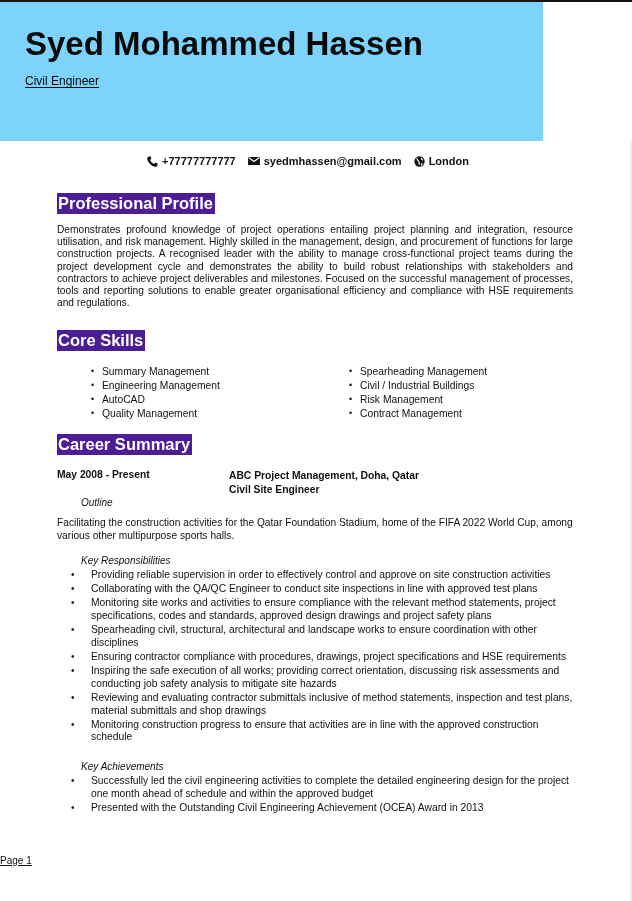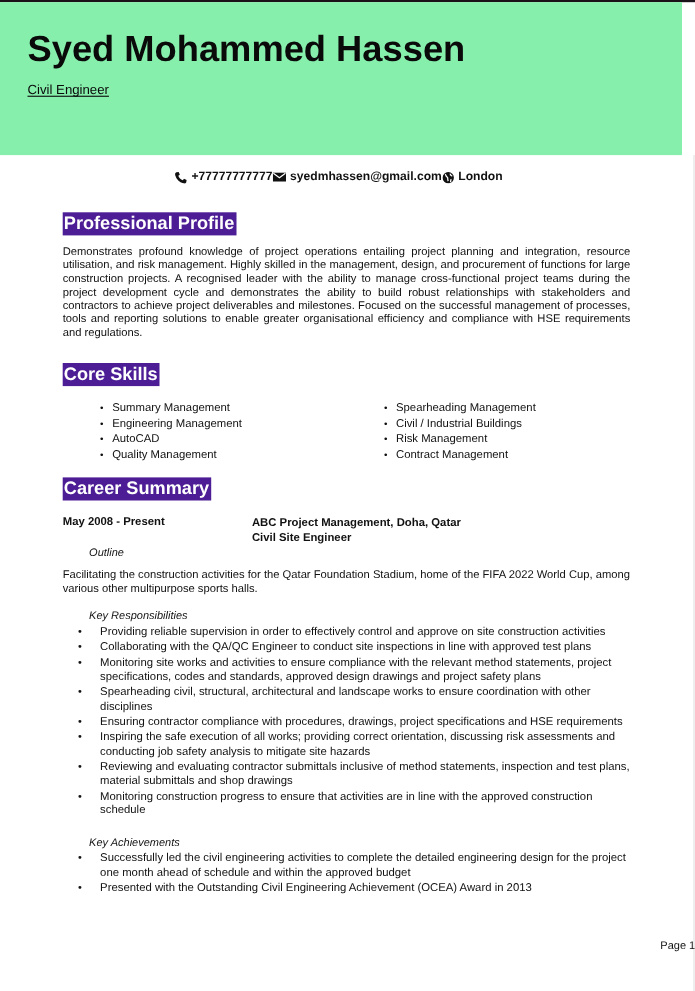--- a/index.html
+++ b/index.html
@@ -1,37 +1,37 @@
 <!DOCTYPE html>
 <html><head>
 <meta charset="utf-8">
 <style>
   * { margin: 0; padding: 0; box-sizing: border-box; }
   html, body { width: 632px; height: 901px; background: #ffffff; overflow: hidden; }
   body { font-family: "Liberation Sans", sans-serif; color: #111; position: relative; }
   .top-rule { position: absolute; left: 0; top: 0; width: 632px; height: 2px; background: #1a1218; }
   .header {
-    position: absolute; left: 0; top: 2px; width: 620px; height: 139px;
-    background: #86efac;
+    position: absolute; left: 0; top: 2px; width: 543px; height: 139px;
+    background: #7dd3fc;
   }
   .name {
     position: absolute; left: 25px; top: 23px;
     font-size: 33px; font-weight: bold; color: #0a0a0a; letter-spacing: 0px;
     white-space: nowrap;
   }
   .title {
     position: absolute; left: 25px; top: 72px;
     font-size: 12px; color: #0a0a0a; text-decoration: underline; text-underline-offset: 2px;
     white-space: nowrap;
   }
   .right-edge { position: absolute; right: 0; top: 141px; width: 2px; height: 760px; background: #eeeeee; }
 
   .contact {
     position: absolute; left: 0; top: 155px; width: 616px;
-    display: flex; justify-content: center; 
+    display: flex; justify-content: center; gap: 12px;
     font-size: 11px; font-weight: bold; color: #111;
   }
   .contact-item { display: flex; align-items: center; gap: 4px; white-space: nowrap; }
   .contact-item svg { display: block; }
 
   .section-heading {
     position: absolute; left: 57px;
     background: #4c1d95; color: #fff; font-weight: bold; font-size: 16.5px;
     padding: 1px 2px 1px 1px; line-height: 19px; white-space: nowrap;
   }
@@ -43,21 +43,21 @@
   .skills-col li { position: relative; padding-left: 11px; white-space: nowrap; }
   .skills-col li::before { content: "•"; position: absolute; left: 0; top: 0; font-size: 9px; }
 
   .job-dates { position: absolute; left: 57px; top: 469px; font-size: 10.3px; font-weight: bold; }
   .job-company { position: absolute; left: 229px; top: 469px; font-size: 10.3px; font-weight: bold; line-height: 13.5px; }
   .subhead { position: absolute; left: 57px; font-size: 10px; font-style: italic; margin-left: 24px; }
   .resp-list { position: absolute; left: 57px; width: 520px; list-style: none; font-size: 10.3px; line-height: 12.6px; }
   .resp-list li { position: relative; padding-left: 34px; margin-bottom: 1.6px; }
   .resp-list li::before { content: "•"; position: absolute; left: 14px; top: 0; font-size: 10px; }
 
-  .page-num { position: absolute; left: 0; top: 855px; width: 632px; text-align: right; font-size: 10px; }
+  .page-num { position: absolute; left: 0; top: 855px; width: 632px; text-align: left; font-size: 10px; text-decoration: underline; }
 </style>
 </head>
 <body>
 
 <div class="top-rule"></div>
 <div class="header">
   <div class="name">Syed Mohammed Hassen</div>
   <div class="title">Civil Engineer</div>
 </div>
 <div class="right-edge"></div>

